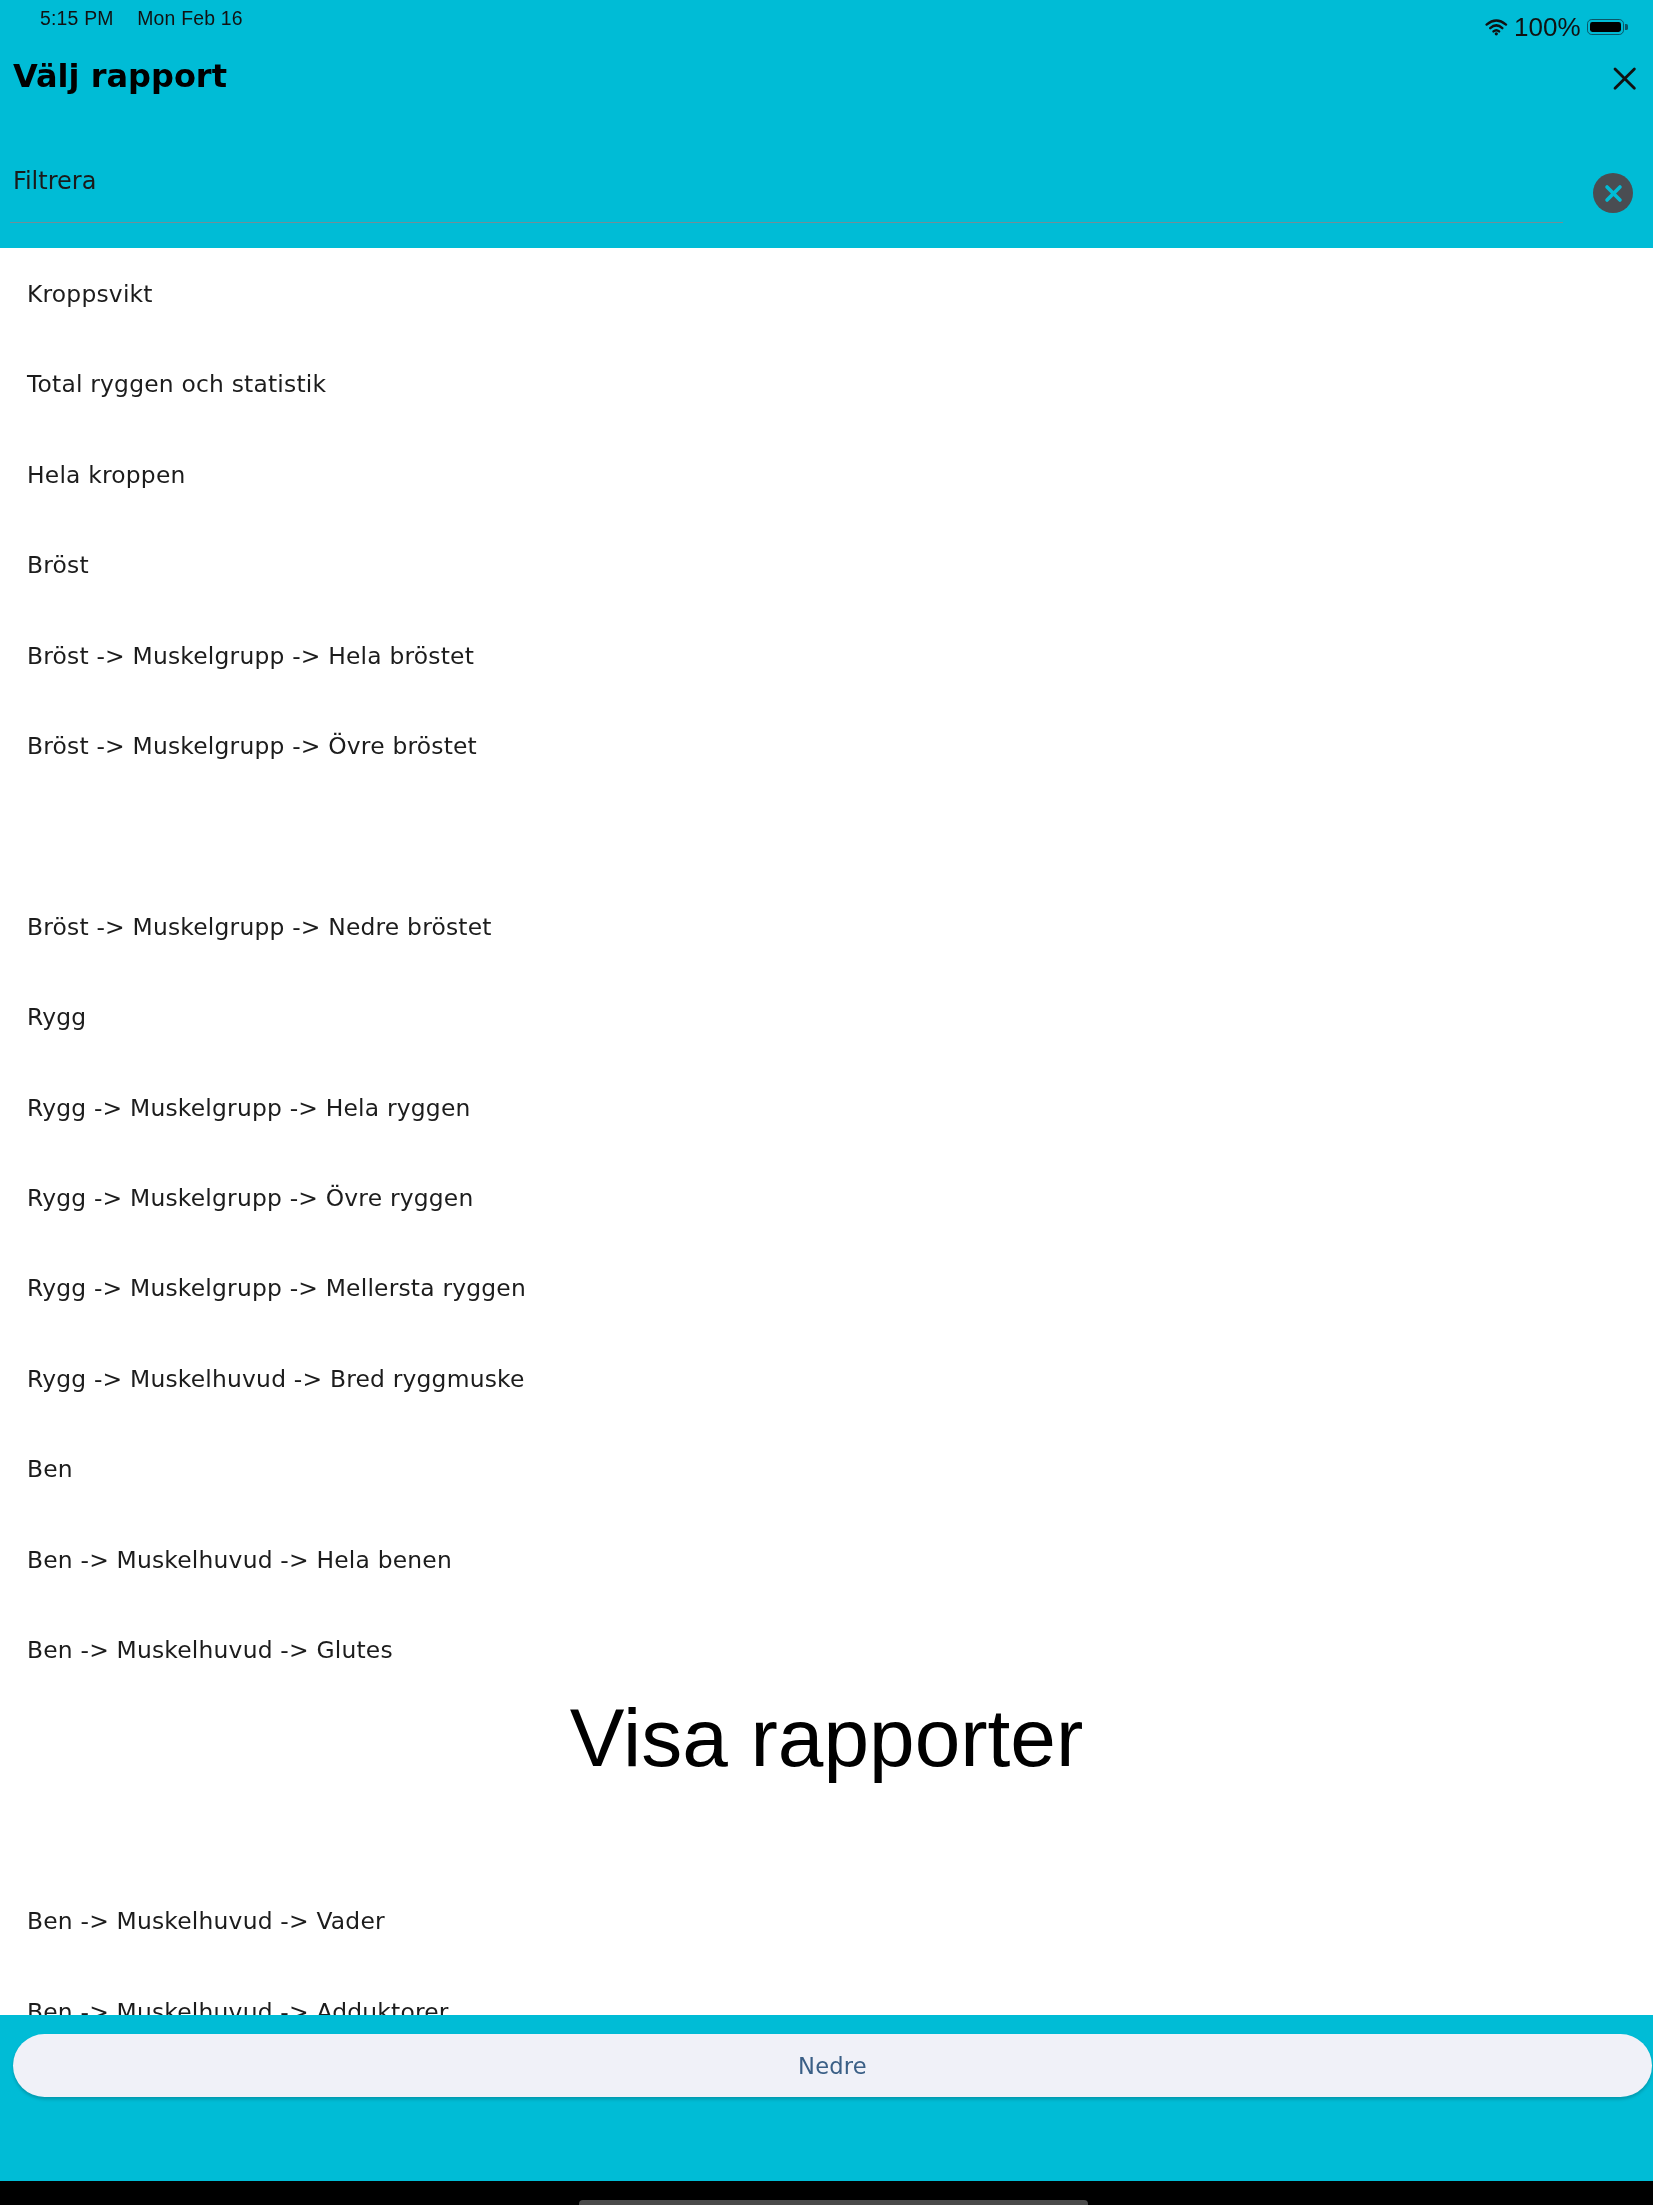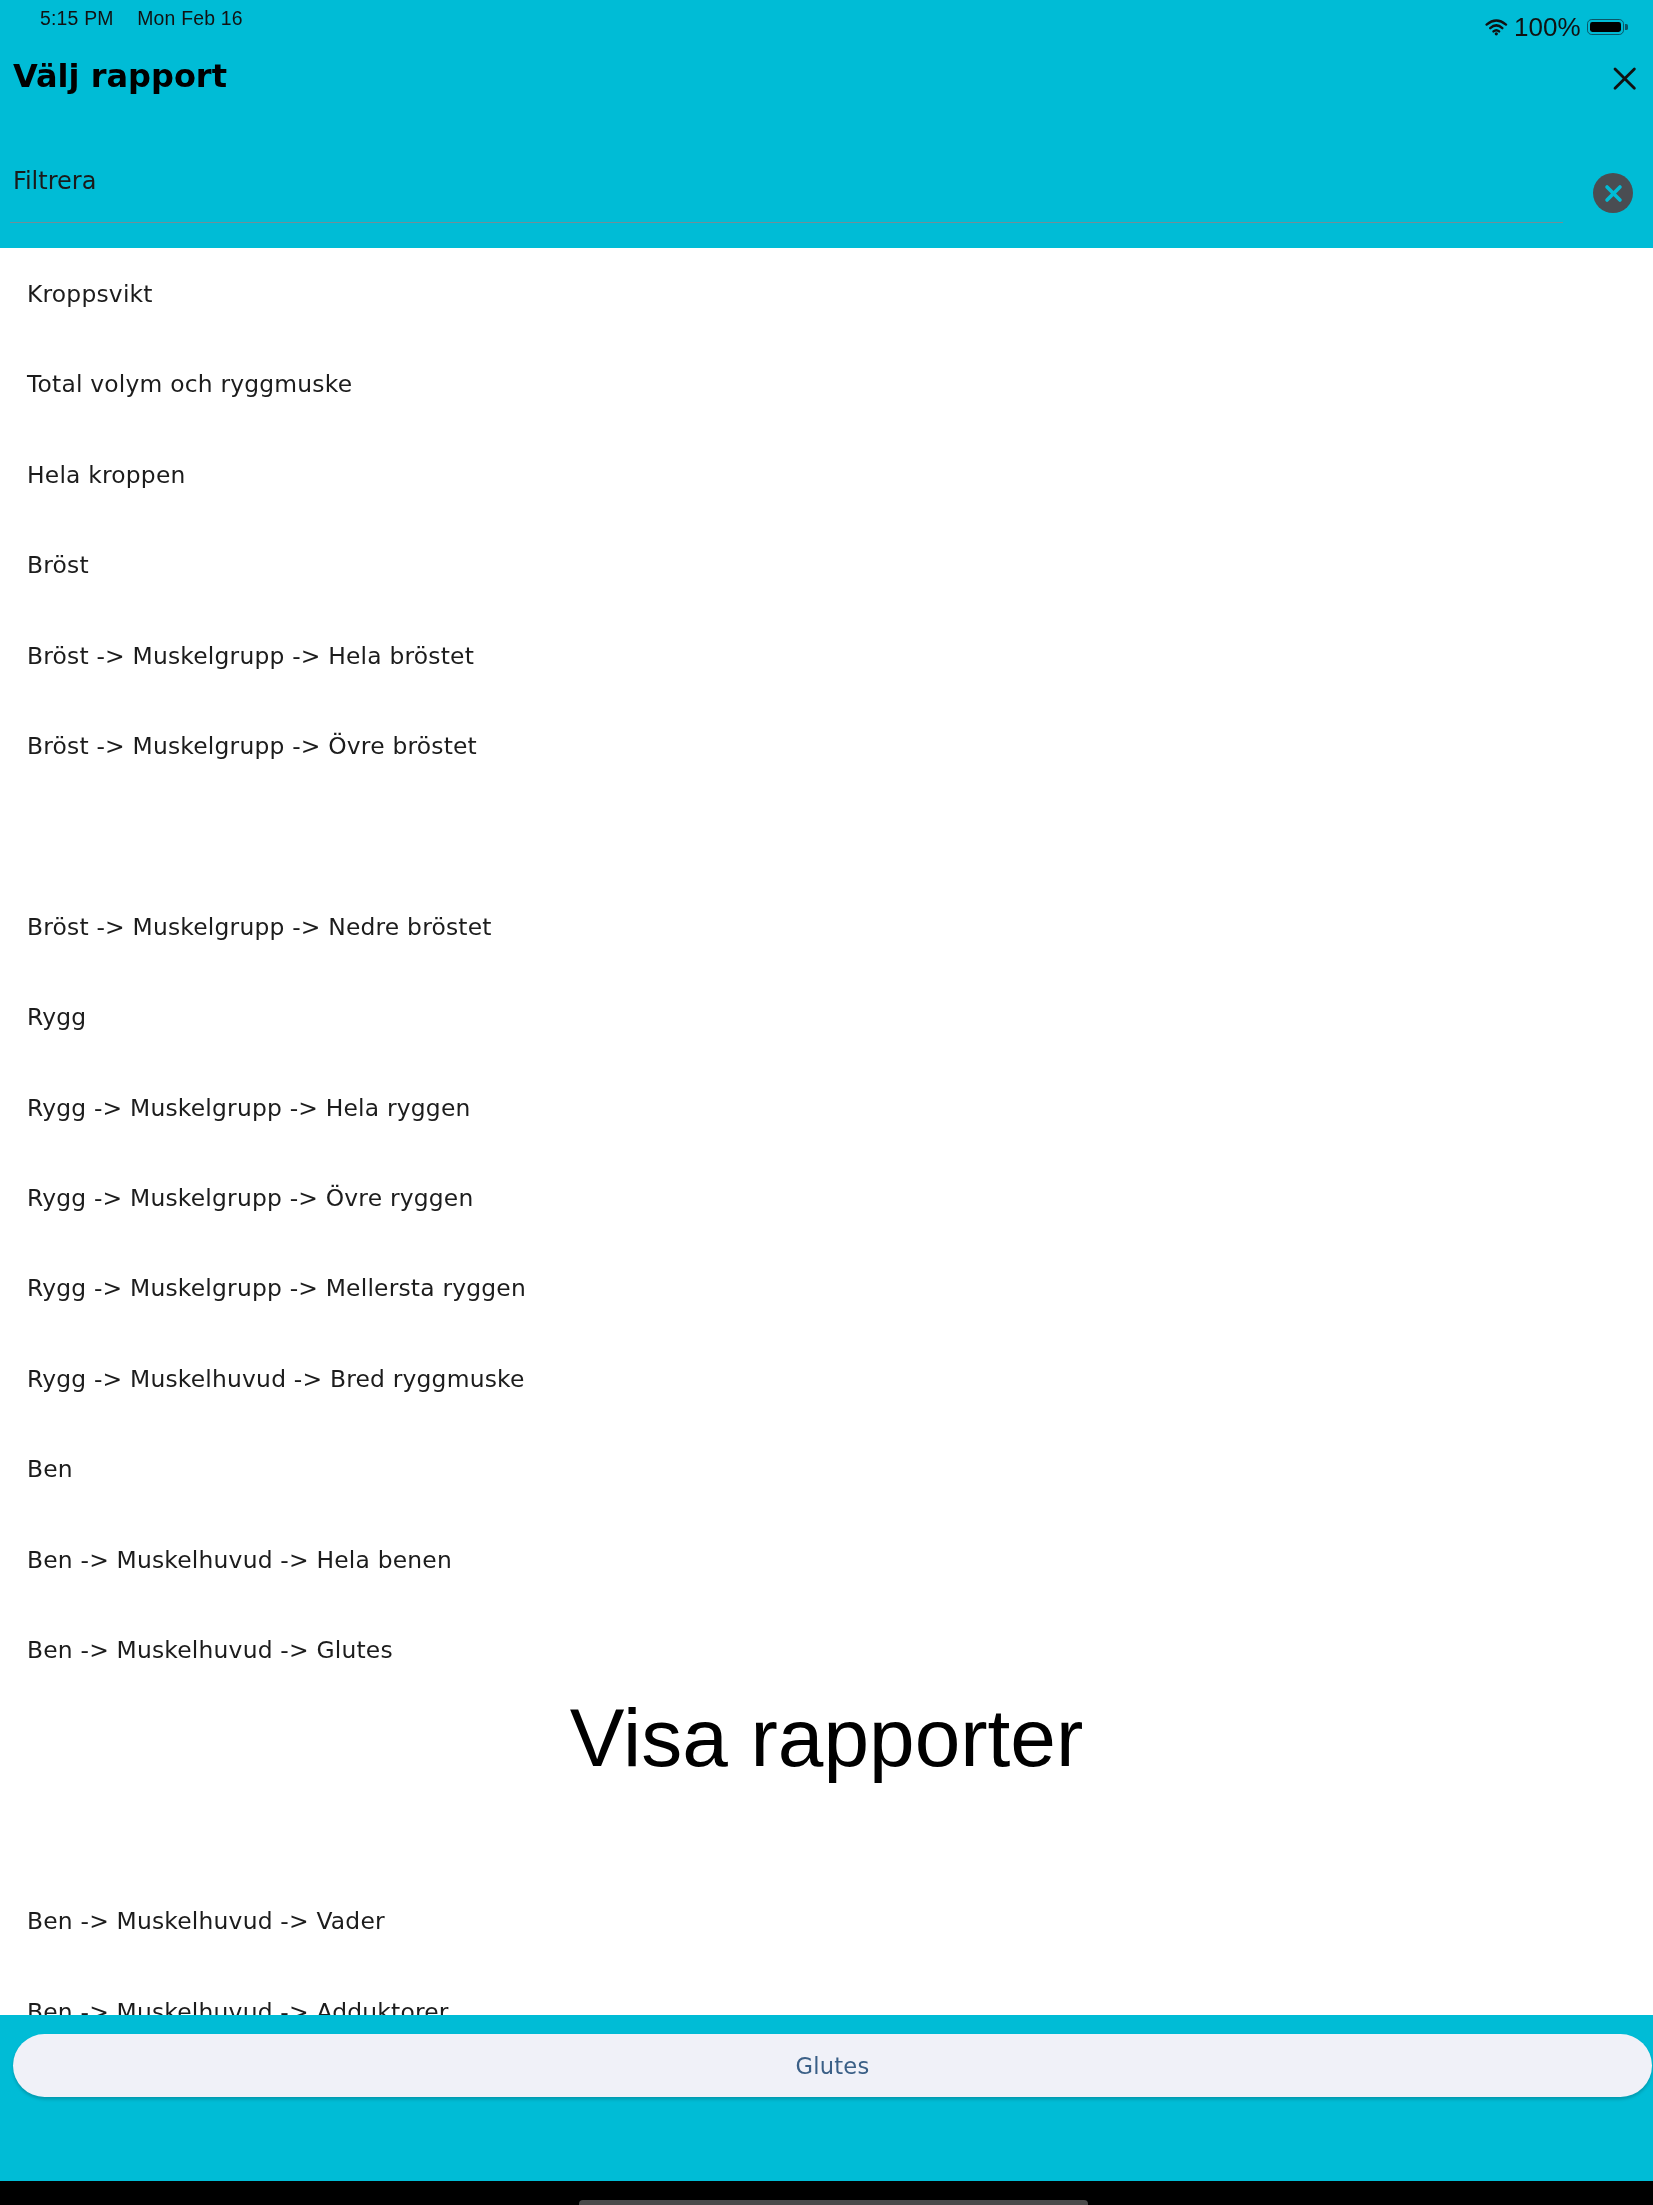--- a/index.html
+++ b/index.html
@@ -113,40 +113,40 @@
 
   <div class="clear-btn">
     <svg width="21" height="21" viewBox="0 0 26 26">
       <path d="M5 5 L21 21 M21 5 L5 21" stroke="#00bcd6" stroke-width="4.5" stroke-linecap="round"></path>
     </svg>
   </div>
 </div>
 
 <div class="list">
   <div class="list-item" style="top:21px">Kroppsvikt</div>
-  <div class="list-item" style="top:111px">Total volym och ryggmuske</div>
+  <div class="list-item" style="top:111px">Total ryggen och statistik</div>
   <div class="list-item" style="top:202px">Hela kroppen</div>
   <div class="list-item" style="top:292px">Bröst</div>
   <div class="list-item" style="top:383px">Bröst -&gt; Muskelgrupp -&gt; Hela bröstet</div>
   <div class="list-item" style="top:473px">Bröst -&gt; Muskelgrupp -&gt; Övre bröstet</div>
   <div class="list-item" style="top:654px">Bröst -&gt; Muskelgrupp -&gt; Nedre bröstet</div>
   <div class="list-item" style="top:744px">Rygg</div>
   <div class="list-item" style="top:835px">Rygg -&gt; Muskelgrupp -&gt; Hela ryggen</div>
   <div class="list-item" style="top:925px">Rygg -&gt; Muskelgrupp -&gt; Övre ryggen</div>
   <div class="list-item" style="top:1015px">Rygg -&gt; Muskelgrupp -&gt; Mellersta ryggen</div>
   <div class="list-item" style="top:1106px">Rygg -&gt; Muskelhuvud -&gt; Bred ryggmuske</div>
   <div class="list-item" style="top:1196px">Ben</div>
   <div class="list-item" style="top:1287px">Ben -&gt; Muskelhuvud -&gt; Hela benen</div>
   <div class="list-item" style="top:1377px">Ben -&gt; Muskelhuvud -&gt; Glutes</div>
   <div class="list-item" style="top:1648px">Ben -&gt; Muskelhuvud -&gt; Vader</div>
   <div class="list-item" style="top:1739px">Ben -&gt; Muskelhuvud -&gt; Adduktorer</div>
 </div>
 
 <div class="overlay-title">Visa rapporter</div>
 
 <div class="footer">
-  <div class="cancel-btn">Glutes</div>
+  <div class="cancel-btn">Nedre</div>
 </div>
 
 <div class="home-bar">
   <div class="home-indicator"></div>
 </div>
 
 
 </body></html>

